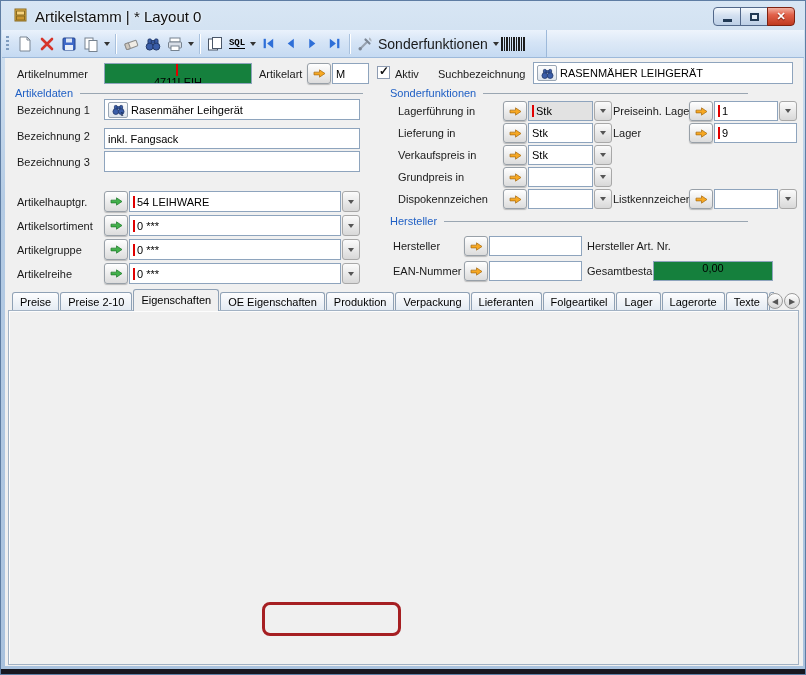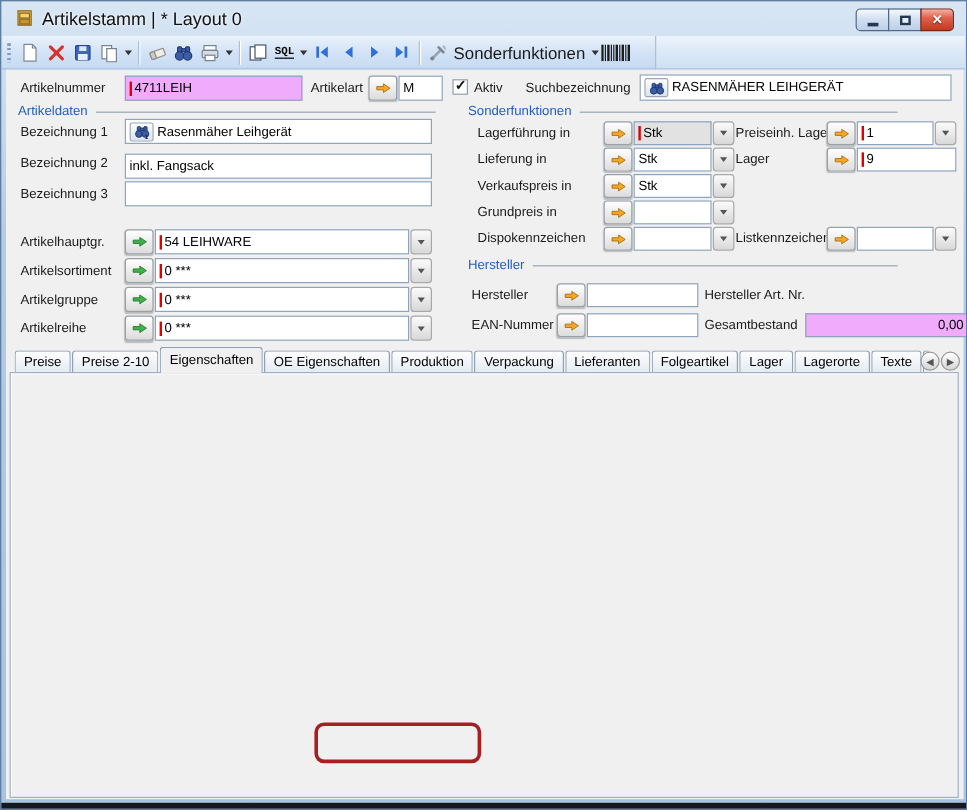--- a/index.html
+++ b/index.html
@@ -38,21 +38,21 @@
 
   
   .content { position:absolute; left:4px; top:57px; width:798px; height:608px; background:#f0f0f0; }
   .lbl { position:absolute; font-size:11px; color:#1a1a1a; white-space:nowrap; }
   .sect { position:absolute; display:flex; align-items:center; }
   .sect > span { font-size:11px; color:#1f5fc4; white-space:nowrap; }
   .sect > i { flex:1; height:1px; background:#9aa6b2; margin-left:7px; }
 
   .field { position:absolute; background:#fff; border:1px solid #8ea4bd; display:flex; align-items:center;
     font-size:11px; color:#000; padding:0 3px; overflow:hidden; }
-  .field.grey { background:#f0abfc; }
+  .field.grey { background:#15803d;flex-direction:column; }
   .field .val { white-space:nowrap; }
   .field .val.right { flex:1; text-align:right; }
   .caret { display:inline-block; width:2px; height:12px; background:#e00000; margin-right:2px; flex:0 0 auto; }
 
   .combo { position:absolute; display:flex; gap:1px; }
   .abtn { flex:0 0 24px; border:1px solid #98a0a8; border-radius:3px;
     background:linear-gradient(#ffffff,#dcdcdc); display:flex; align-items:center; justify-content:center; box-shadow:0 1px 1px #bbb; }
   .cfield { flex:1; background:#fff; border:1px solid #8ea4bd; display:flex; align-items:center;
     font-size:11px; padding:0 3px; overflow:hidden; white-space:nowrap; }
   .cfield.grey { background:#e2e2e2; }
@@ -502,21 +502,21 @@
           <svg viewBox="0 0 16 12" width="15" height="11">
             <path d="M2 4.5h6V2l6 4-6 4V7.5H2z" fill="#f7a822" stroke="#a86c12" stroke-width="0.8"></path>
           </svg>
         </span>
       <span class="cfield">
           <span></span>
         </span>
     </div>
     <span class="lbl" style="left:582px;top:182px">Hersteller Art. Nr.</span>
     <span class="lbl" style="left:582px;top:207px">Gesamtbestand</span>
-    <div class="field grey" style="left:666px;top:203px;width:136px;height:20px">
+    <div class="field grey" style="left:648px;top:203px;width:120px;height:20px">
         <span class="val right">0,00</span>
       </div>
   </div>
 
   <div class="tabstrip">
 
   <div class="tab"><span>Preise</span></div>
       <div class="tab"><span>Preise 2-10</span></div>
       <div class="tab active"><span>Eigenschaften</span></div>
       <div class="tab"><span>OE Eigenschaften</span></div>

